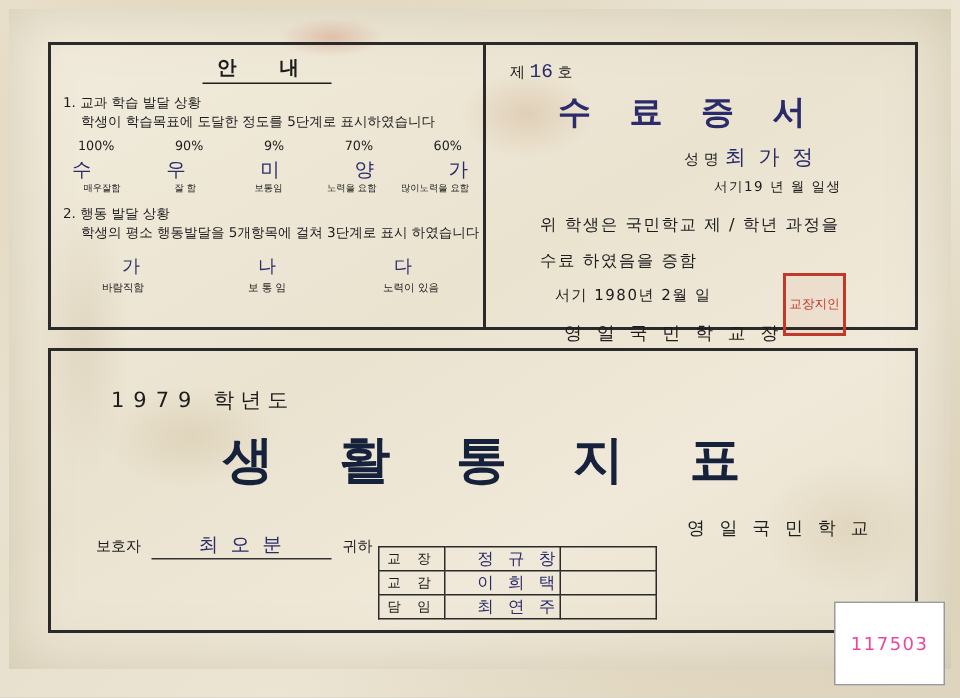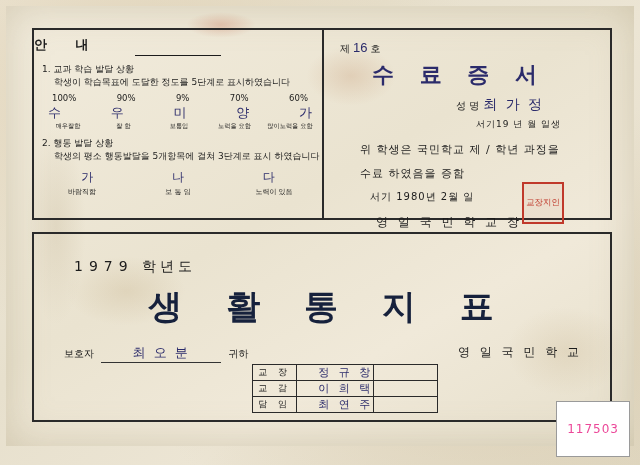--- a/index.html
+++ b/index.html
@@ -35,21 +35,21 @@
     border:2px solid #2a2a2a;
   }
   .top-left{
     position:absolute;left:0;top:0;width:290px;height:100%;
     border-right:2px solid #2a2a2a;box-sizing:border-box;
   }
   .top-right{
     position:absolute;left:292px;top:0;right:0;height:100%;
   }
   .guide-title{
-    font-size:13px;letter-spacing:12px;
+    text-align:center;font-size:13px;letter-spacing:12px;
     margin-top:6px;color:#1c1c1c;font-weight:bold;
   }
   .guide-underline{
     width:86px;height:1px;background:#1c1c1c;margin:1px auto 0 auto;
   }
   .g-section{margin:7px 0 0 8px;font-size:9px;color:#1c1c1c;line-height:1.45;}
   .g-num{font-size:9px;}
   .g-body{margin-left:12px;}
   .scale-row{
     display:flex;justify-content:space-between;
@@ -70,21 +70,21 @@
     font-size:12px;color:#2b2b6b;font-family:"DejaVu Serif", serif;
   }
   .grade-desc{
     display:flex;justify-content:space-around;margin:1px 0 0 0;
     font-size:7px;color:#1c1c1c;
   }
   .grade-col{width:92px;text-align:center;}
 
   
   .cert-no{position:absolute;left:14px;top:10px;font-size:10px;color:#1c1c1c;}
-  .cert-no .hand{font-family:Liberation Sans, sans-serif;color:#2b2b6b;font-size:13px;margin:0 3px;}
+  .cert-no .hand{font-family:Liberation Mono, monospace;color:#2b2b6b;font-size:13px;margin:0 3px;}
   .cert-title{
     position:absolute;left:46px;top:30px;
     font-size:22px;letter-spacing:9px;color:#2b2b6b;
     font-family:"DejaVu Serif", serif;font-weight:bold;
   }
   .cert-name{position:absolute;left:130px;top:66px;font-size:10px;color:#1c1c1c;}
   .cert-name .hand{font-family:"DejaVu Serif",serif;color:#2b2b6b;font-size:14px;margin-left:4px;letter-spacing:2px;}
   .cert-birth{position:absolute;left:150px;top:88px;font-size:9px;color:#1c1c1c;letter-spacing:1px;}
   .cert-line1{position:absolute;left:34px;top:112px;font-size:11px;color:#1c1c1c;letter-spacing:1px;}
   .cert-line2{position:absolute;left:34px;top:136px;font-size:11px;color:#1c1c1c;letter-spacing:1px;}
@@ -105,21 +105,21 @@
     position:absolute;left:32px;top:232px;width:576px;height:186px;
     border:2px solid #2a2a2a;
   }
   .year-line{position:absolute;left:40px;top:24px;font-size:14px;color:#1c1c1c;letter-spacing:4px;}
   .year-line .num{letter-spacing:6px;}
   .big-title{
     position:absolute;left:0;right:0;top:50px;text-align:center;
     font-size:34px;letter-spacing:16px;color:#16213c;
     font-family:"DejaVu Serif", serif;font-weight:bold;margin-left:14px;
   }
-  .guardian{position:absolute;left:30px;top:110px;font-size:10px;color:#1c1c1c;}
+  .guardian{position:absolute;left:30px;top:120px;font-size:10px;color:#1c1c1c;}
   .guardian .hand{font-family:"DejaVu Serif",serif;color:#2b2b6b;font-size:13px;margin:0 4px;letter-spacing:2px;}
   .guardian .ul{border-bottom:1px solid #333;display:inline-block;min-width:120px;text-align:center;}
   .school-right{position:absolute;right:28px;top:110px;font-size:12px;color:#1c1c1c;letter-spacing:3px;}
   .sig-table{
     position:absolute;left:218px;top:130px;width:186px;
     border-collapse:collapse;
   }
   .sig-table td{
     border:1px solid #2a2a2a;height:15px;font-size:9px;color:#1c1c1c;
     text-align:center;padding:0;

